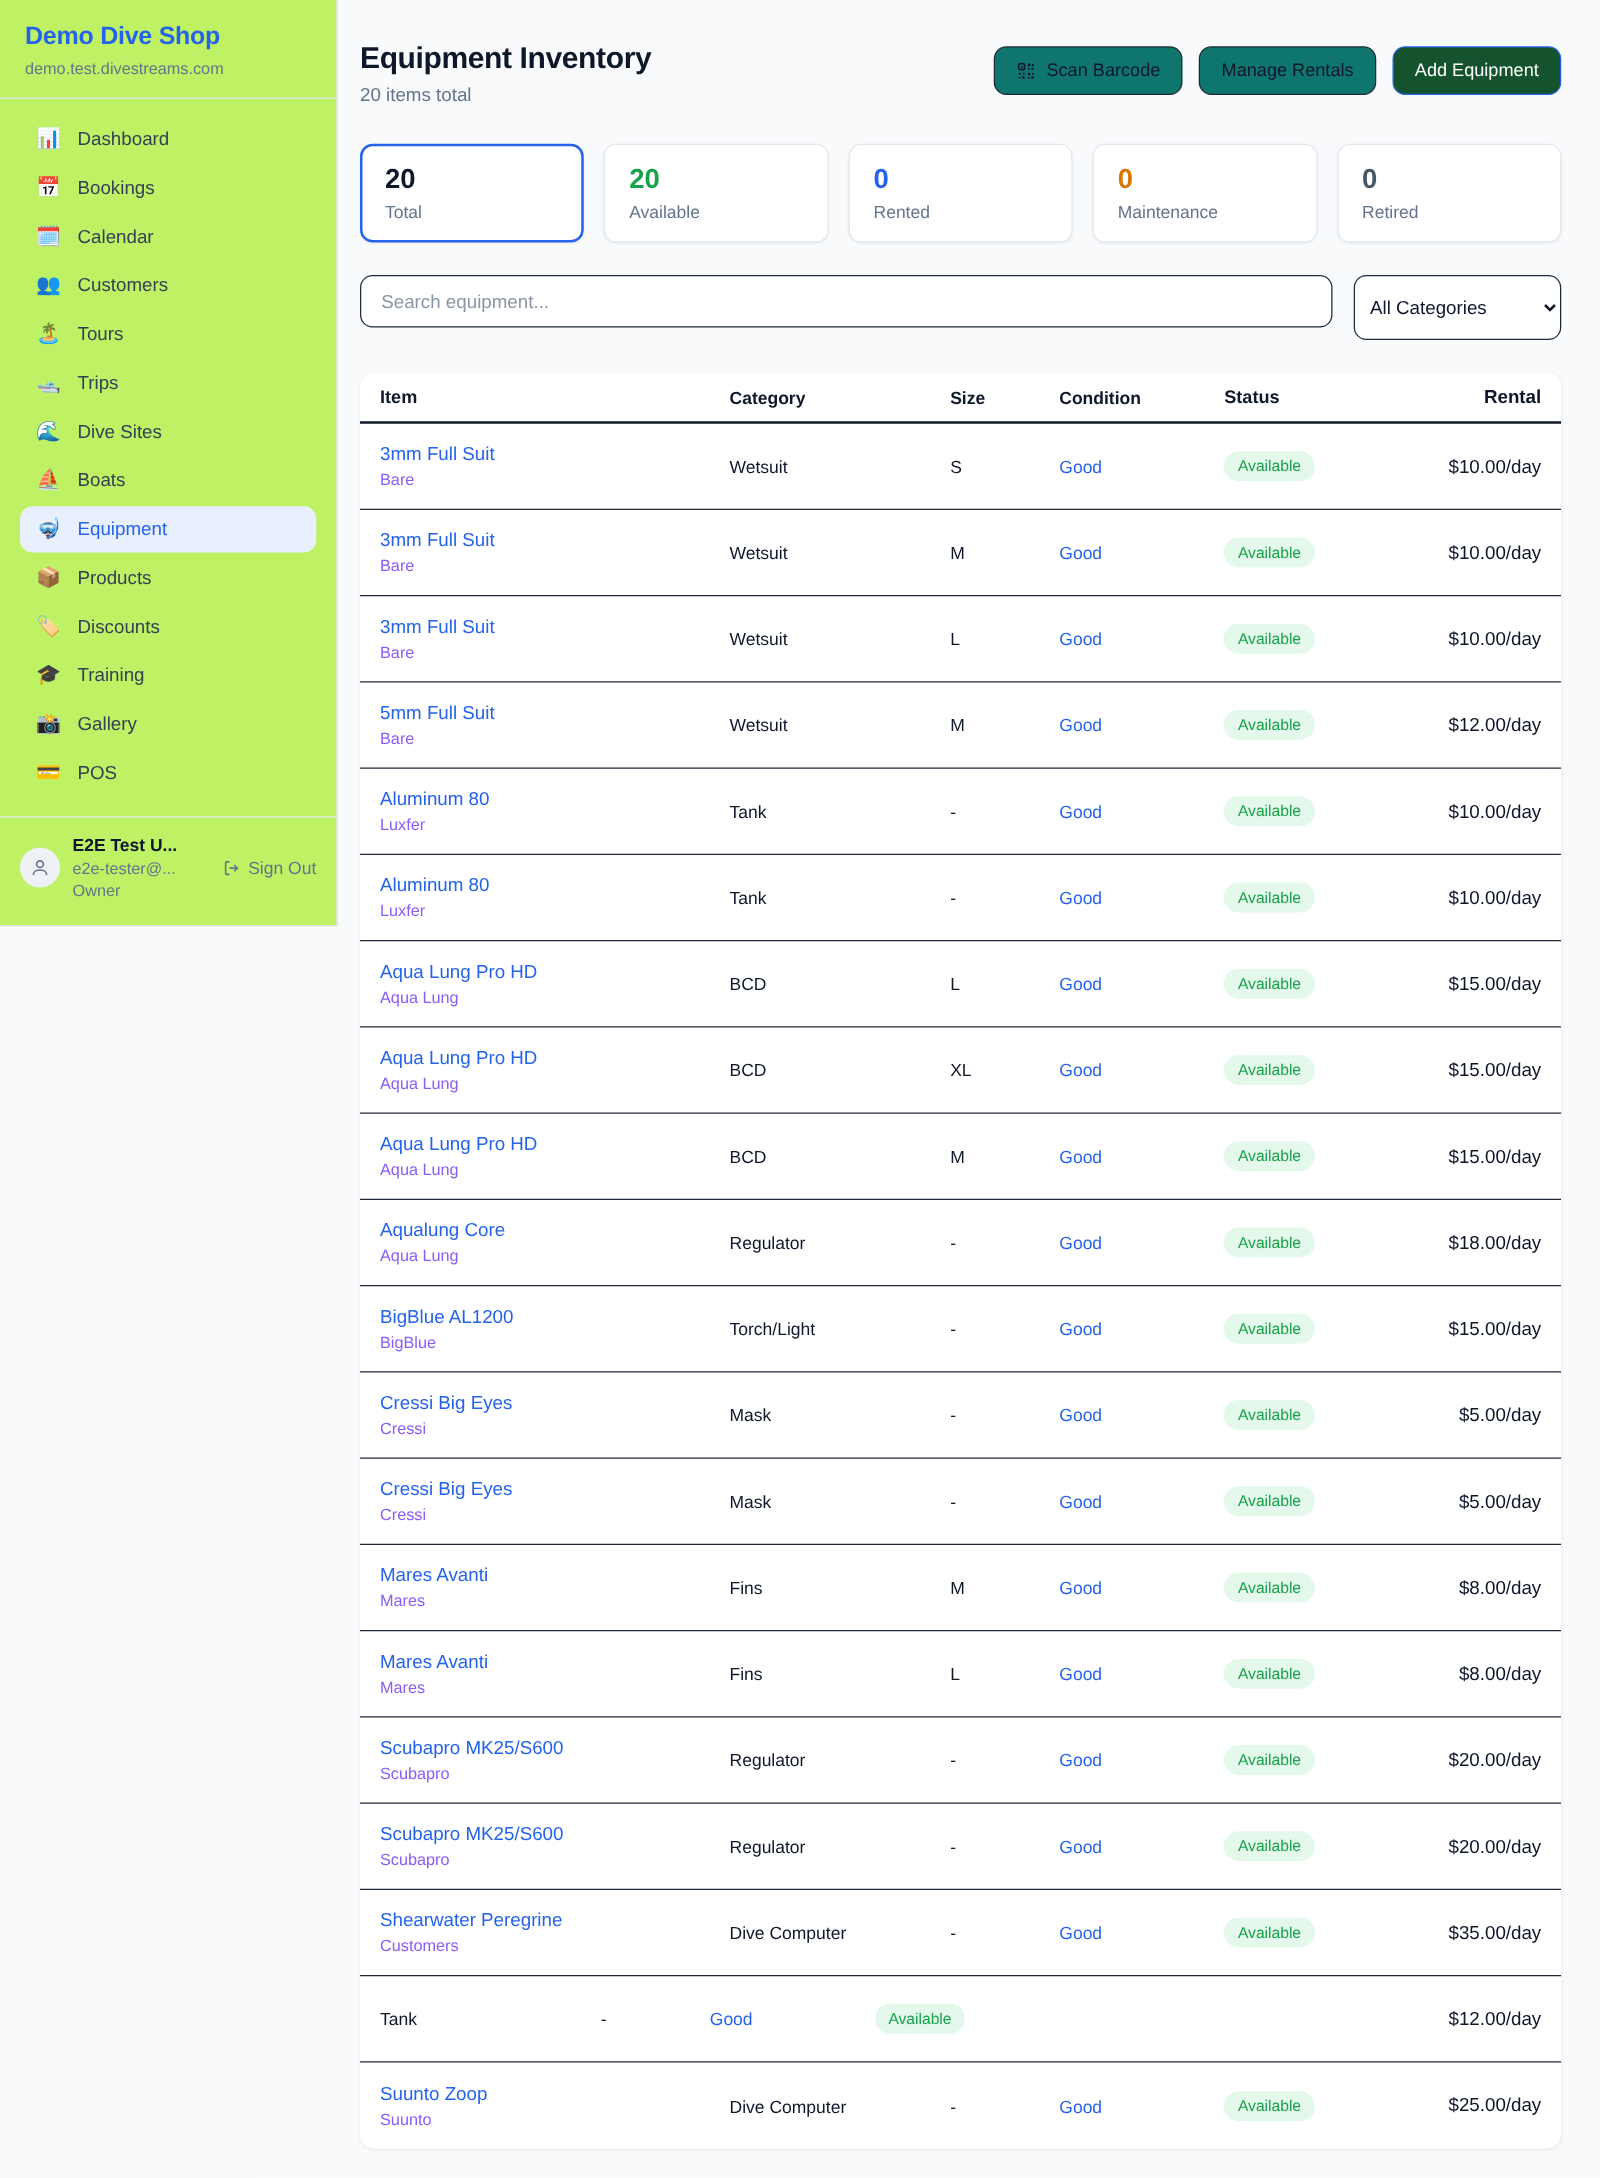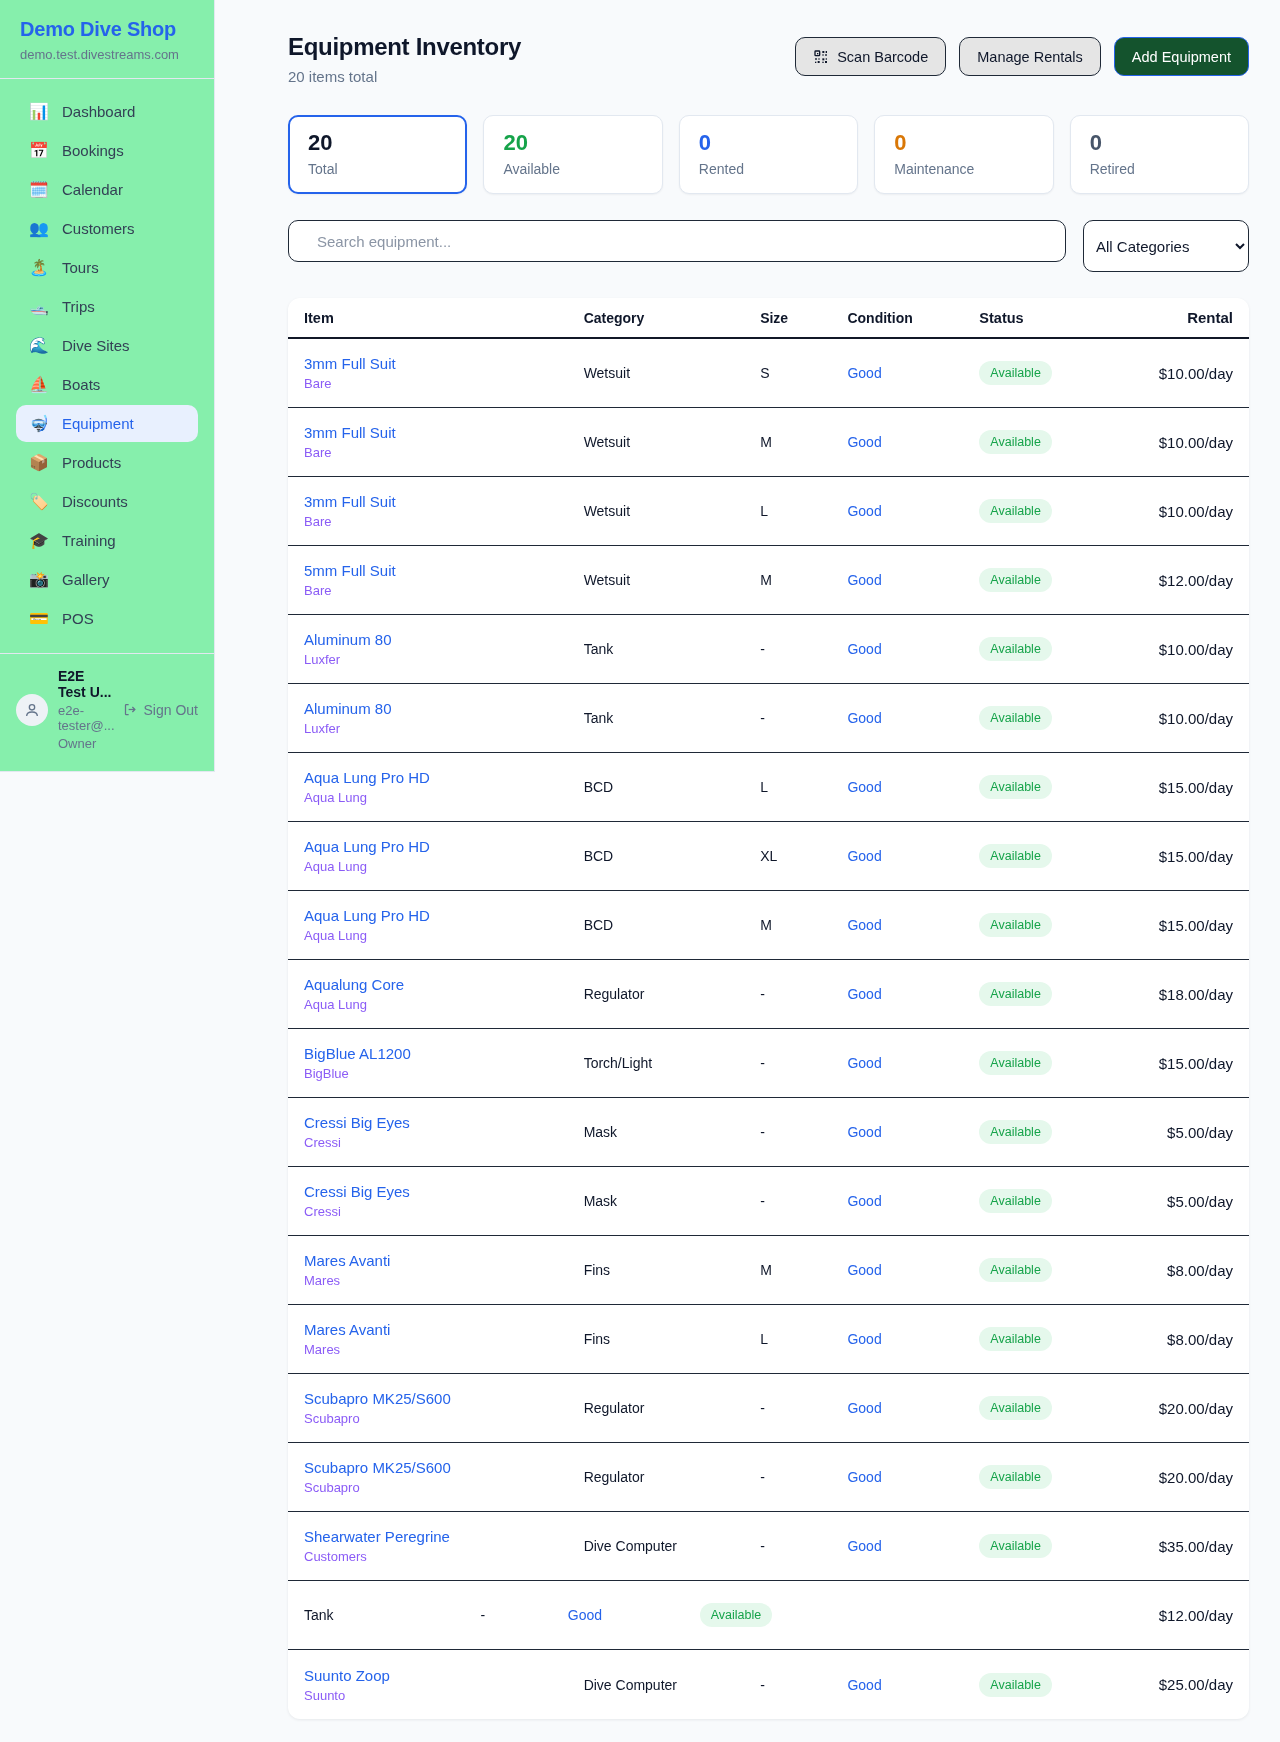--- a/index.html
+++ b/index.html
@@ -1,20 +1,20 @@
 <!DOCTYPE html>
 <html><head>
 <meta charset="utf-8">
 <style>
   * { margin:0; padding:0; box-sizing:border-box; }
   html,body { width:1280px; height:1742px; background:#f8fafc;
     font-family:"Liberation Sans", sans-serif; color:#0f172a; overflow:hidden; }
 
   
-  .sidebar { position:absolute; left:0; top:0; width:215px; background:#86efac;
+  .sidebar { position:absolute; left:0; top:0; width:270px; background:#bef264;
     border-right:1px solid #e2e8f0; border-bottom:1px solid #e2e8f0; padding-bottom:14px; }
   .brand-wrap { padding:18px 20px 16px; }
   .brand { font-size:20px; font-weight:bold; color:#2563eb; letter-spacing:-0.2px; }
   .brand-domain { font-size:13px; color:#64748b; margin-top:6px; }
   .side-divider { border:none; border-top:1px solid #e2e8f0; }
   .nav { padding:14px 16px; }
   .nav-item { display:flex; align-items:center; gap:13px; padding:10px 13px;
     border-radius:10px; font-size:15px; color:#334155; cursor:pointer; margin-bottom:2px; }
   .nav-item .nav-icon { font-size:16px; width:20px; text-align:center; line-height:1; }
   .nav-item.active { background:#e8f0fe; color:#2563eb; font-weight:500; }
@@ -28,34 +28,34 @@
   .signout { display:flex; align-items:center; gap:6px; color:#64748b; font-size:14px;
     cursor:pointer; white-space:nowrap; }
 
   
   .main { margin-left:255px; padding:33px 31px 0 33px; }
   .header-row { display:flex; justify-content:space-between; align-items:flex-start; }
   .page-title { font-size:24px; font-weight:bold; color:#0f172a; letter-spacing:-0.3px; }
   .page-sub { font-size:15px; color:#64748b; margin-top:7px; }
   .header-actions { display:flex; gap:13px; margin-top:4px; }
   .btn { height:39px; border-radius:10px; font-size:14.5px; display:flex; align-items:center;
-    gap:8px; padding:0 17px; cursor:pointer; background:#e5e5e5; border:1px solid #1f2937;
+    gap:8px; padding:0 17px; cursor:pointer; background:#0f766e; border:1px solid #1f2937;
     color:#0f172a; font-family:inherit; }
   .btn-primary { background:#14532d; border:1px solid #2563eb; color:#fff; font-weight:500; }
 
   .stats { display:flex; gap:16px; margin-top:30px; }
   .stat-card { flex:1; background:#fff; border:1px solid #e2e8f0; border-radius:10px;
     padding:14px 19px 16px; box-shadow:0 1px 2px rgba(15,23,42,.05); cursor:pointer; }
   .stat-card.active { border:2px solid #2563eb; padding:13px 18px 15px; }
   .stat-value { font-size:22px; font-weight:bold; }
   .stat-label { font-size:14px; color:#64748b; margin-top:5px; }
 
   .filter-row { display:flex; gap:17px; margin-top:26px; }
   .search-input { flex:1; height:42px; border:1px solid #1f2937; border-radius:10px;
-    padding:0 28px; font-size:15px; font-family:inherit; background:#fff; color:#0f172a; }
+    padding:0 16px; font-size:15px; font-family:inherit; background:#fff; color:#0f172a; }
   .search-input::placeholder { color:#8b95a5; }
   .cat-select { width:166px; height:52px; border:1px solid #1f2937; border-radius:10px;
     background:#fff; font-size:15px; font-family:inherit; padding:0 8px; color:#0f172a; }
 
   .table-card { margin-top:26px; background:#fff; border-radius:12px; overflow:hidden;
     box-shadow:0 1px 3px rgba(15,23,42,.08); }
   .t-head { display:flex; align-items:center; height:41px; padding:0 16px;
     border-bottom:2px solid #111827; font-size:14.5px; font-weight:bold; }
   .t-row { display:flex; align-items:center; height:69px; padding:0 16px; }
   .t-row:not(:last-child) { border-bottom:1px solid #1f2937; }

